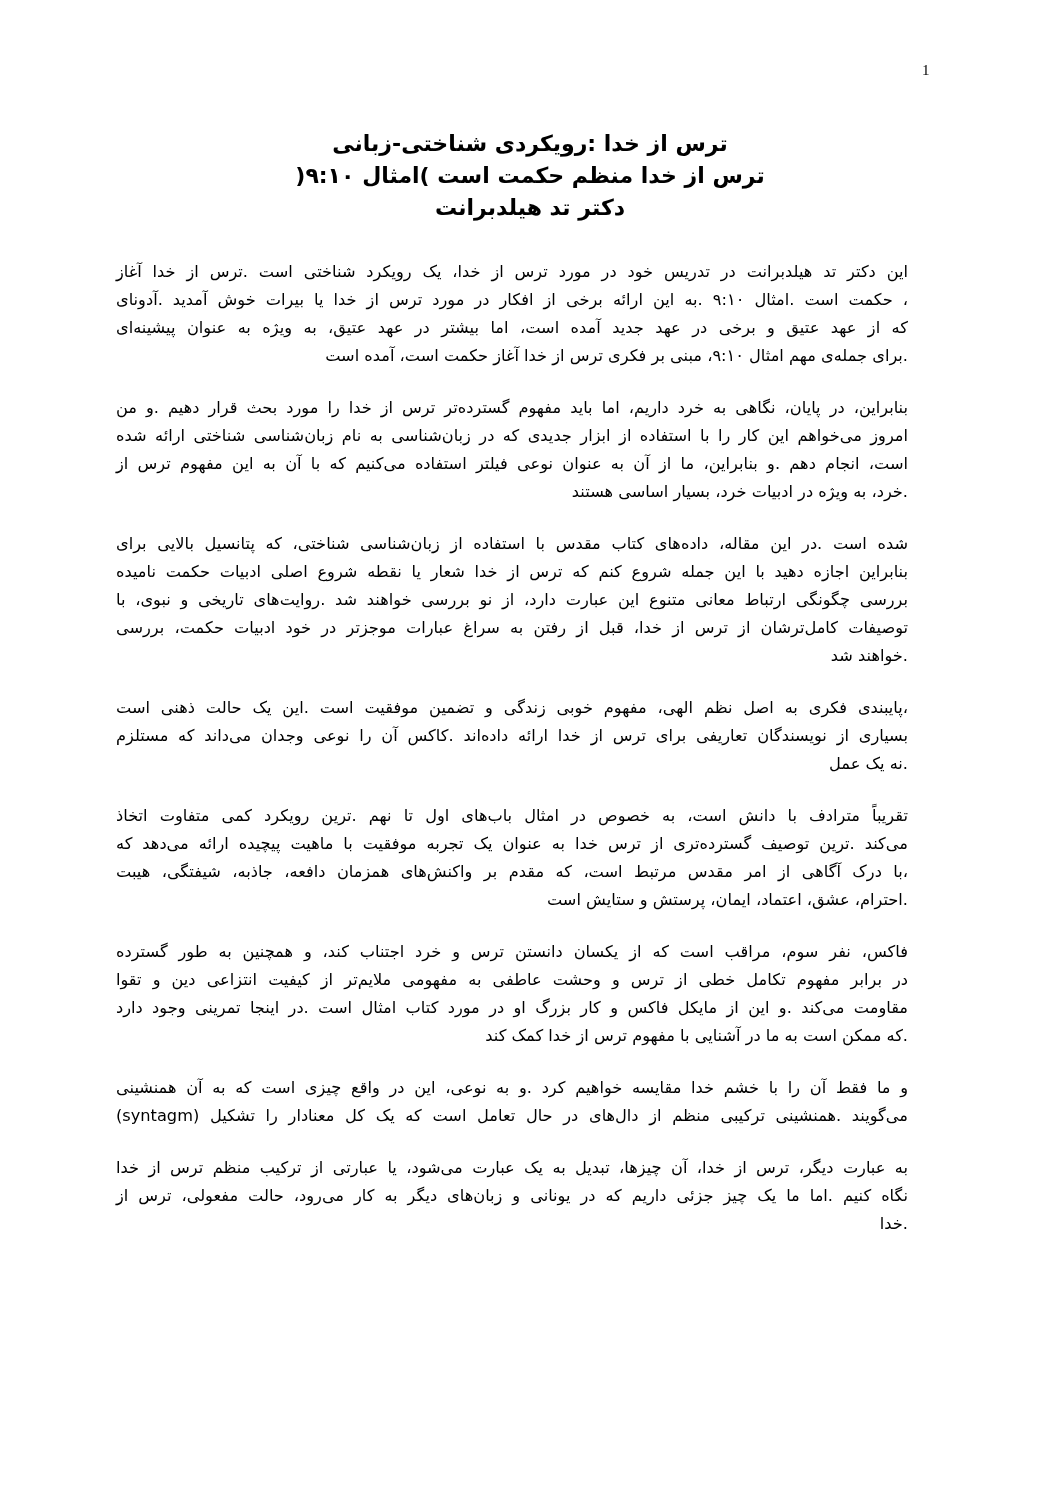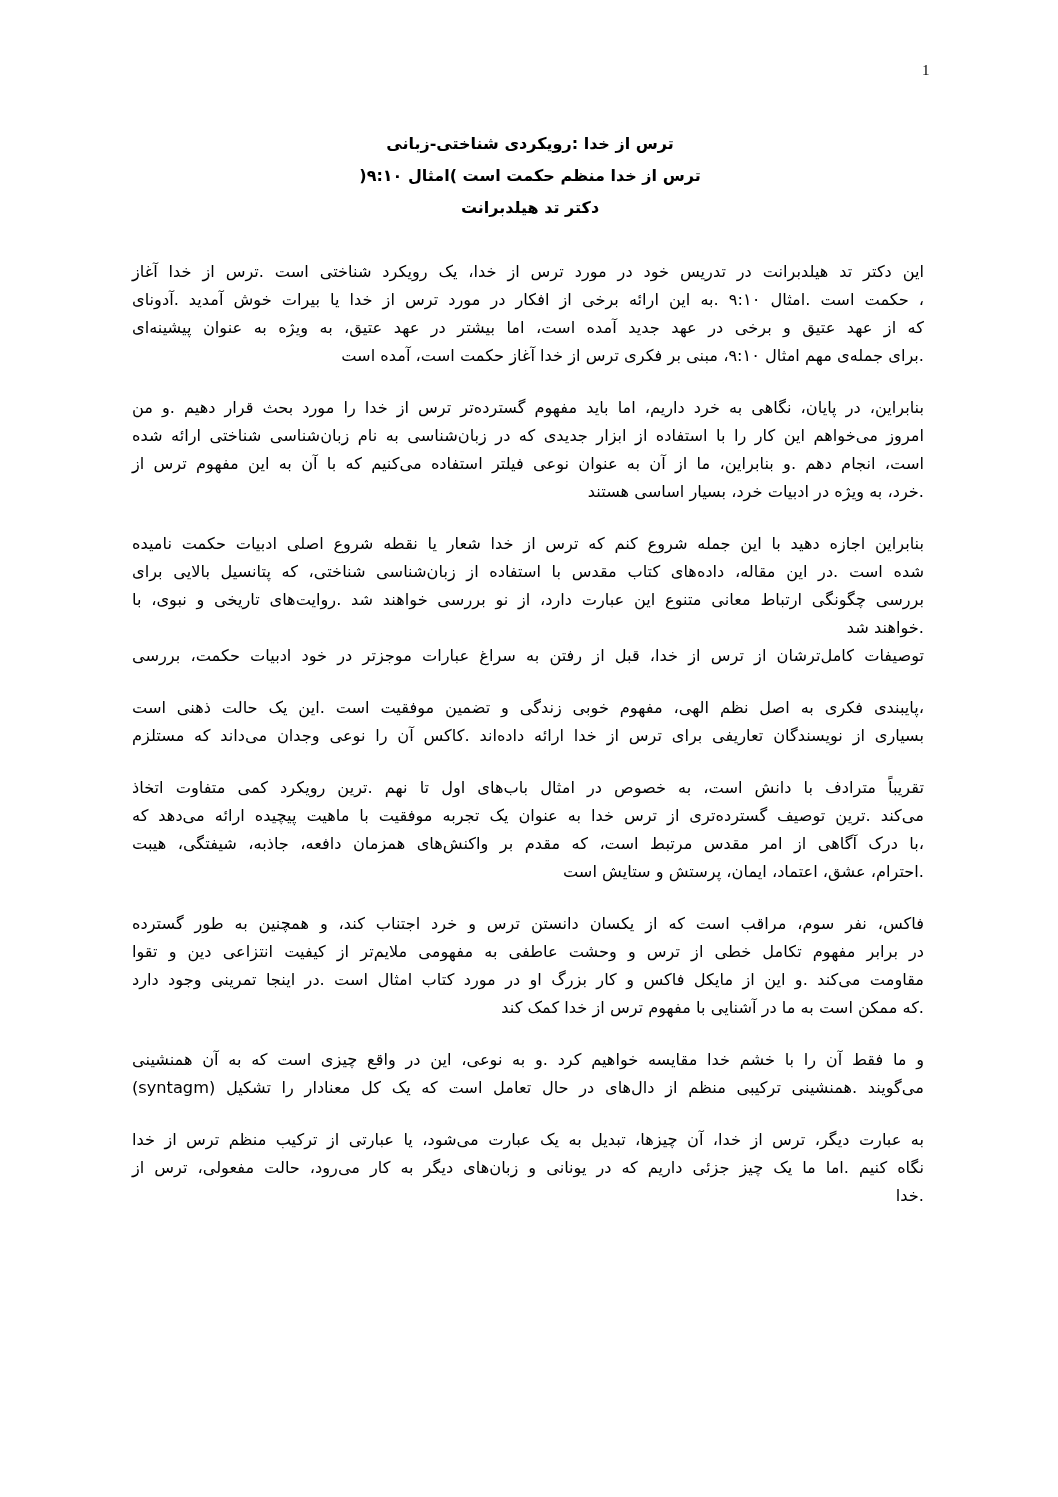--- a/index.html
+++ b/index.html
@@ -25,31 +25,31 @@
     }
     .title-block {
       position: absolute;
       top: 128px;
       left: 200px;
       width: 660px;
       text-align: center;
       direction: rtl;
       font-family: "DejaVu Sans", sans-serif;
       font-weight: bold;
-      font-size: 16px;
+      font-size: 22px;
       line-height: 32px;
     }
     .title-line {
       display: block;
       unicode-bidi: plaintext;
     }
     .body-text {
       position: absolute;
       top: 258px;
-      left: 132px;
+      left: 116px;
       width: 792px;
       direction: rtl;
       text-align: right;
     }
     .para {
       margin: 0 0 24px 0;
       font-size: 16.2px;
       line-height: 28px;
       unicode-bidi: plaintext;
     }
@@ -81,29 +81,30 @@
     <span class="para-line">که از عهد عتیق و برخی در عهد جدید آمده است، اما بیشتر در عهد عتیق، به ویژه به عنوان پیشینه‌ای</span>
     <span class="para-line last">.برای جمله‌ی مهم امثال ۹:۱۰، مبنی بر فکری ترس از خدا آغاز حکمت است، آمده است</span>
   </p>
   <p class="para">
     <span class="para-line">بنابراین، در پایان، نگاهی به خرد داریم، اما باید مفهوم گسترده‌تر ترس از خدا را مورد بحث قرار دهیم .و من</span>
     <span class="para-line">امروز می‌خواهم این کار را با استفاده از ابزار جدیدی که در زبان‌شناسی به نام زبان‌شناسی شناختی ارائه شده</span>
     <span class="para-line">است، انجام دهم .و بنابراین، ما از آن به عنوان نوعی فیلتر استفاده می‌کنیم که با آن به این مفهوم ترس از</span>
     <span class="para-line last">.خرد، به ویژه در ادبیات خرد، بسیار اساسی هستند</span>
   </p>
   <p class="para">
+    <span class="para-line">شده است .در این مقاله، داده‌های کتاب مقدس با استفاده از زبان‌شناسی شناختی، که پتانسیل بالایی برای</span>
     <span class="para-line">بنابراین اجازه دهید با این جمله شروع کنم که ترس از خدا شعار یا نقطه شروع اصلی ادبیات حکمت نامیده</span>
-    <span class="para-line">شده است .در این مقاله، داده‌های کتاب مقدس با استفاده از زبان‌شناسی شناختی، که پتانسیل بالایی برای</span>
     <span class="para-line">بررسی چگونگی ارتباط معانی متنوع این عبارت دارد، از نو بررسی خواهند شد .روایت‌های تاریخی و نبوی، با</span>
+    <span class="para-line">توصیفات کامل‌ترشان از ترس از خدا، قبل از رفتن به سراغ عبارات موجزتر در خود ادبیات حکمت، بررسی</span>
     <span class="para-line last">.خواهند شد</span>
-    <span class="para-line">توصیفات کامل‌ترشان از ترس از خدا، قبل از رفتن به سراغ عبارات موجزتر در خود ادبیات حکمت، بررسی</span>
   </p>
   <p class="para">
     <span class="para-line">،پایبندی فکری به اصل نظم الهی، مفهوم خوبی زندگی و تضمین موفقیت است .این یک حالت ذهنی است</span>
     <span class="para-line">بسیاری از نویسندگان تعاریفی برای ترس از خدا ارائه داده‌اند .کاکس آن را نوعی وجدان می‌داند که مستلزم</span>
+    <span class="para-line last">.نه یک عمل</span>
   </p>
   <p class="para">
     <span class="para-line">تقریباً مترادف با دانش است، به خصوص در امثال باب‌های اول تا نهم .ترین رویکرد کمی متفاوت اتخاذ</span>
     <span class="para-line">می‌کند .ترین توصیف گسترده‌تری از ترس خدا به عنوان یک تجربه موفقیت با ماهیت پیچیده ارائه می‌دهد که</span>
     <span class="para-line">،با درک آگاهی از امر مقدس مرتبط است، که مقدم بر واکنش‌های همزمان دافعه، جاذبه، شیفتگی، هیبت</span>
     <span class="para-line last">.احترام، عشق، اعتماد، ایمان، پرستش و ستایش است</span>
   </p>
   <p class="para">
     <span class="para-line">فاکس، نفر سوم، مراقب است که از یکسان دانستن ترس و خرد اجتناب کند، و همچنین به طور گسترده</span>
     <span class="para-line">در برابر مفهوم تکامل خطی از ترس و وحشت عاطفی به مفهومی ملایم‌تر از کیفیت انتزاعی دین و تقوا</span>

